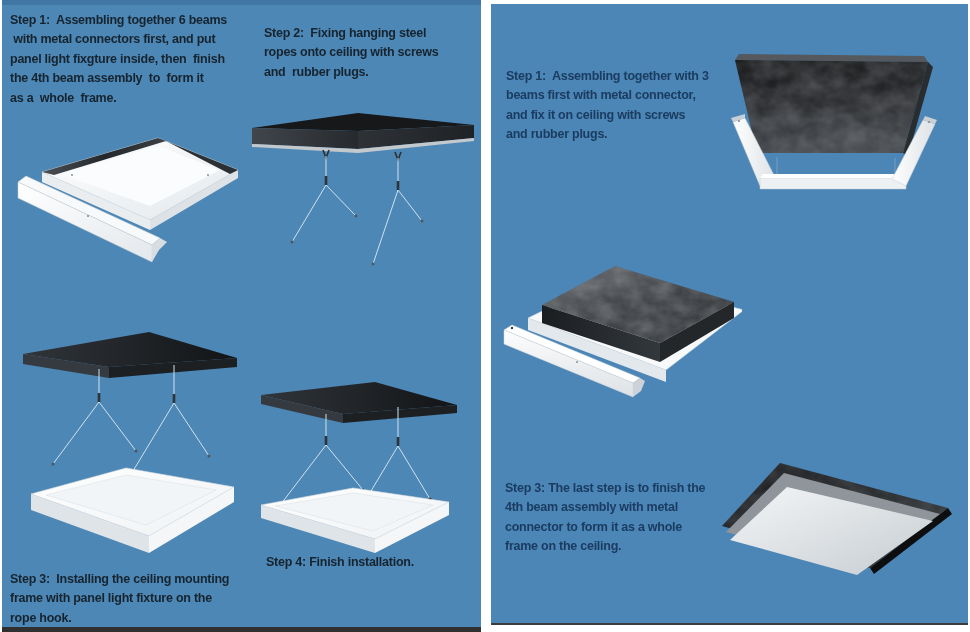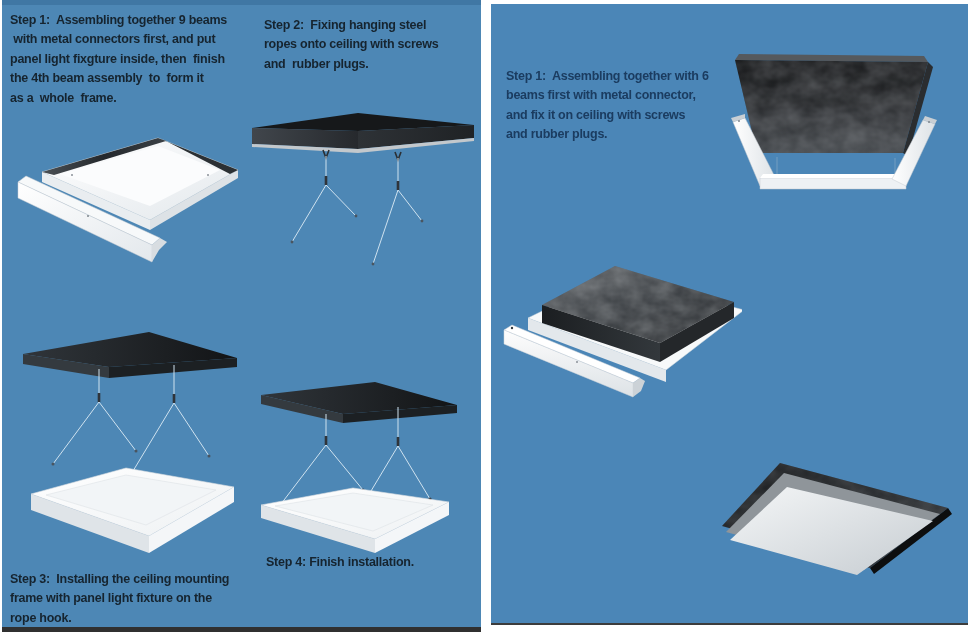--- a/index.html
+++ b/index.html
@@ -17,37 +17,41 @@
   .illus { position:absolute; }
 </style>
 </head>
 <body>
 
 <div class="canvas">
 
   <section class="panel left"></section>
   <section class="panel right"></section>
 
-  <div class="step-text left-text" style="left:10px; top:11px; width:240px;">Step 1:  Assembling together 9 beams
+  <div class="step-text left-text" style="left:10px; top:11px; width:240px;">Step 1:  Assembling together 6 beams
  with metal connectors first, and put
 panel light fixgture inside, then  finish
 the 4th beam assembly  to  form it
 as a  whole  frame.</div>
-  <div class="step-text left-text" style="left:264px; top:16px; width:205px;">Step 2:  Fixing hanging steel
+  <div class="step-text left-text" style="left:264px; top:24px; width:205px;">Step 2:  Fixing hanging steel
 ropes onto ceiling with screws
 and  rubber plugs.</div>
   <div class="step-text left-text" style="left:10px; top:570px; width:250px;">Step 3:  Installing the ceiling mounting
 frame with panel light fixture on the
 rope hook.</div>
   <div class="step-text left-text" style="left:266px; top:553px; width:205px;">Step 4: Finish installation.</div>
 
-  <div class="step-text right-text" style="left:506px; top:67px; width:218px;">Step 1:  Assembling together with 6
+  <div class="step-text right-text" style="left:506px; top:67px; width:218px;">Step 1:  Assembling together with 3
 beams first with metal connector,
 and fix it on ceiling with screws
 and rubber plugs.</div>
+  <div class="step-text right-text" style="left:505px; top:479px; width:218px;">Step 3: The last step is to finish the
+4th beam assembly with metal
+connector to form it as a whole
+frame on the ceiling.</div>
 
   <svg class="illus" style="left:8px; top:112px;" width="240" height="195" viewBox="0 0 240 195" aria-label="panel-light-frame-with-loose-beam">
     <defs>
       <linearGradient id="aw" x1="0" y1="0" x2="1" y2="1">
         <stop offset="0" stop-color="#ffffff"></stop>
           <stop offset="1" stop-color="#e3e8ec"></stop>
       </linearGradient>
       <linearGradient id="ad" x1="0" y1="0" x2="1" y2="0">
         <stop offset="0" stop-color="#4a5055"></stop>
           <stop offset="0.5" stop-color="#24282c"></stop>

